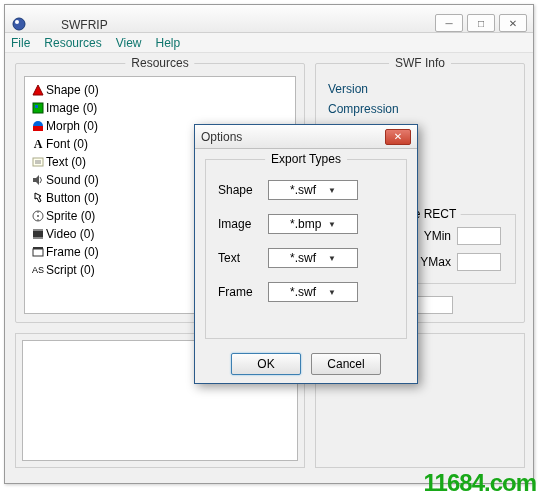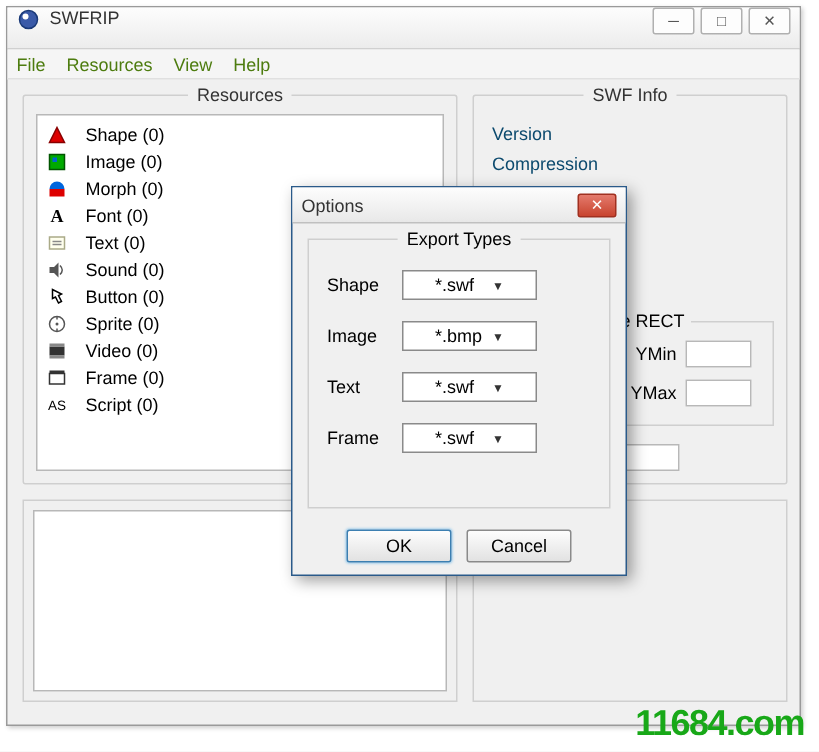--- a/index.html
+++ b/index.html
@@ -1,35 +1,35 @@
 <!DOCTYPE html>
 <html><head>
 <meta charset="utf-8">
 <style>
 * { box-sizing: border-box; margin: 0; padding: 0; font-family: "Segoe UI", Tahoma, sans-serif; font-size: 12px; }
 body { background: #fff; width: 546px; height: 501px; overflow: hidden; position: relative; }
 
 .main-window { position: absolute; top: 4px; left: 4px; width: 530px; height: 480px; border: 1px solid #9a9a9a; background: #f0f0f0; box-shadow: 1px 1px 3px rgba(0,0,0,0.2); }
-.titlebar { height: 28px; background: linear-gradient(#fdfdfd,#ececec); border-bottom: 1px solid #d0d0d0; display: flex; align-items: flex-start; padding: 0 6px; }
+.titlebar { height: 28px; background: linear-gradient(#fdfdfd,#ececec); border-bottom: 1px solid #d0d0d0; display: flex; align-items: flex-end; padding: 0 6px; gap: 28px; }
 .titlebar .app-icon { width: 16px; height: 16px; margin-right: 6px; }
 .titlebar .title { flex: 1; color: #333; }
 .win-controls { display: flex; gap: 4px; }
 .win-btn { width: 28px; height: 18px; border: 1px solid #b0b0b0; border-radius: 2px; background: #fdfdfd; display: flex; align-items: center; justify-content: center; font-size: 10px; color: #555; }
 
-.menubar { height: 20px; background: #f5f5f5; border-bottom: 1px solid #e0e0e0; display: flex; align-items: center; padding: 0 6px; gap: 14px; color: #4d7c0f; }
+.menubar { height: 20px; background: #f5f5f5; border-bottom: 1px solid #e0e0e0; display: flex; align-items: center; padding: 0 6px; gap: 14px; color: #0f766e; }
 .menubar span { cursor: default; }
 
 .client { position: relative; padding: 8px; height: calc(100% - 48px); }
 
 .fieldset { border: 1px solid #cfcfcf; border-radius: 2px; position: absolute; background: #f0f0f0; }
 .fieldset .legend { position: absolute; top: -8px; left: 50%; transform: translateX(-50%); background: #f0f0f0; padding: 0 6px; color: #333; }
 
 .res-panel { top: 10px; left: 10px; width: 290px; height: 260px; }
 .res-tree { position: absolute; top: 12px; left: 8px; right: 8px; bottom: 8px; background: #fff; border: 1px solid #b8b8b8; padding: 4px 6px; overflow: auto; }
-.tree-item { display: flex; align-items: center; height: 18px; gap: 12px; color: #000; }
+.tree-item { display: flex; align-items: center; height: 18px; gap: 1px; color: #000; }
 .tree-icon { width: 14px; height: 14px; display: inline-flex; align-items: center; justify-content: center; }
 
 .info-panel { top: 10px; left: 310px; width: 210px; height: 260px; }
 .info-row { position: absolute; left: 12px; color: #0c4a6e; }
 .info-row.r1 { top: 18px; } .info-row.r2 { top: 38px; } .info-row.r3 { top: 58px; }
 
 .frame-rect { border: 1px solid #cfcfcf; position: absolute; top: 150px; left: 10px; width: 190px; height: 70px; }
 .frame-rect .legend2 { position: absolute; top: -8px; left: 50%; transform: translateX(-50%); background: #f0f0f0; padding: 0 4px; }
 .fr-row { position: absolute; display: flex; align-items: center; gap: 6px; }
 .fr-row.y1 { top: 12px; left: 90px; } .fr-row.y2 { top: 38px; left: 90px; }

